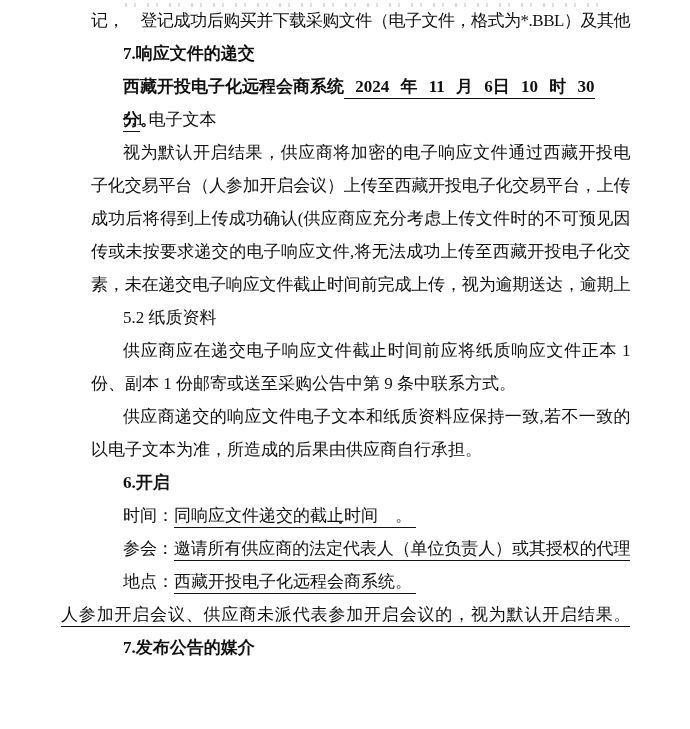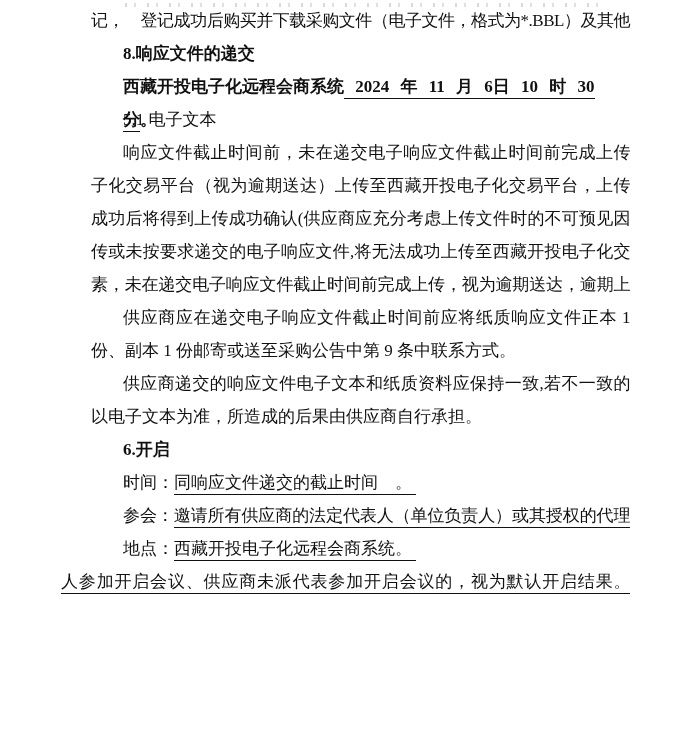--- a/index.html
+++ b/index.html
@@ -44,52 +44,55 @@
 <div class="page">
 
   <div class="remnant"></div>
 
   <div class="ln j">
     <span>记，　登记成功后购买并下载采购文件（电子文件，格式为*.BBL）及其他</span>
   </div>
 
 
   <div class="ln ind b">
-    <span>8.响应文件的递交</span>
+    <span>7.响应文件的递交</span>
   </div>
 
   <div class="ln ind b ws">
     <span>西藏开投电子化远程会商系统</span><span class="us"> 2024 年 11 月 6日 10 时 30 分</span><span>。</span>
   </div>
 
   <div class="ln ind">
     <span>5.1 电子文本</span>
   </div>
 
   <div class="ln ind j">
-    <span>响应文件截止时间前，未在递交电子响应文件截止时间前完成上传</span>
+    <span>视为默认开启结果，供应商将加密的电子响应文件通过西藏开投电</span>
   </div>
 
   <div class="ln j">
-    <span>子化交易平台（视为逾期送达）上传至西藏开投电子化交易平台，上传</span>
+    <span>子化交易平台（人参加开启会议）上传至西藏开投电子化交易平台，上传</span>
   </div>
 
   <div class="ln j">
     <span>成功后将得到上传成功确认(供应商应充分考虑上传文件时的不可预见因</span>
   </div>
 
   <div class="ln j">
     <span>传或未按要求递交的电子响应文件,将无法成功上传至西藏开投电子化交</span>
   </div>
 
   <div class="ln j">
     <span>素，未在递交电子响应文件截止时间前完成上传，视为逾期送达，逾期上</span>
   </div>
 
 
+  <div class="ln ind">
+    <span>5.2 纸质资料</span>
+  </div>
 
   <div class="ln ind j">
     <span>供应商应在递交电子响应文件截止时间前应将纸质响应文件正本 1</span>
   </div>
 
   <div class="ln">
     <span>份、副本 1 份邮寄或送至采购公告中第 9 条中联系方式。</span>
   </div>
 
   <div class="ln ind j">
@@ -113,16 +116,19 @@
   </div>
 
   <div class="ln ind">
     <span>地点：</span><span class="us">西藏开投电子化远程会商系统。&nbsp;</span>
   </div>
 
   <div class="ln j out">
     <span class="us">人参加开启会议、供应商未派代表参加开启会议的，视为默认开启结果。</span>
   </div>
 
+  <div class="ln ind b">
+    <span>7.发布公告的媒介</span>
+  </div>
 
   <div class="stray-dot"></div>
 
 </div>
 
 </body></html>

